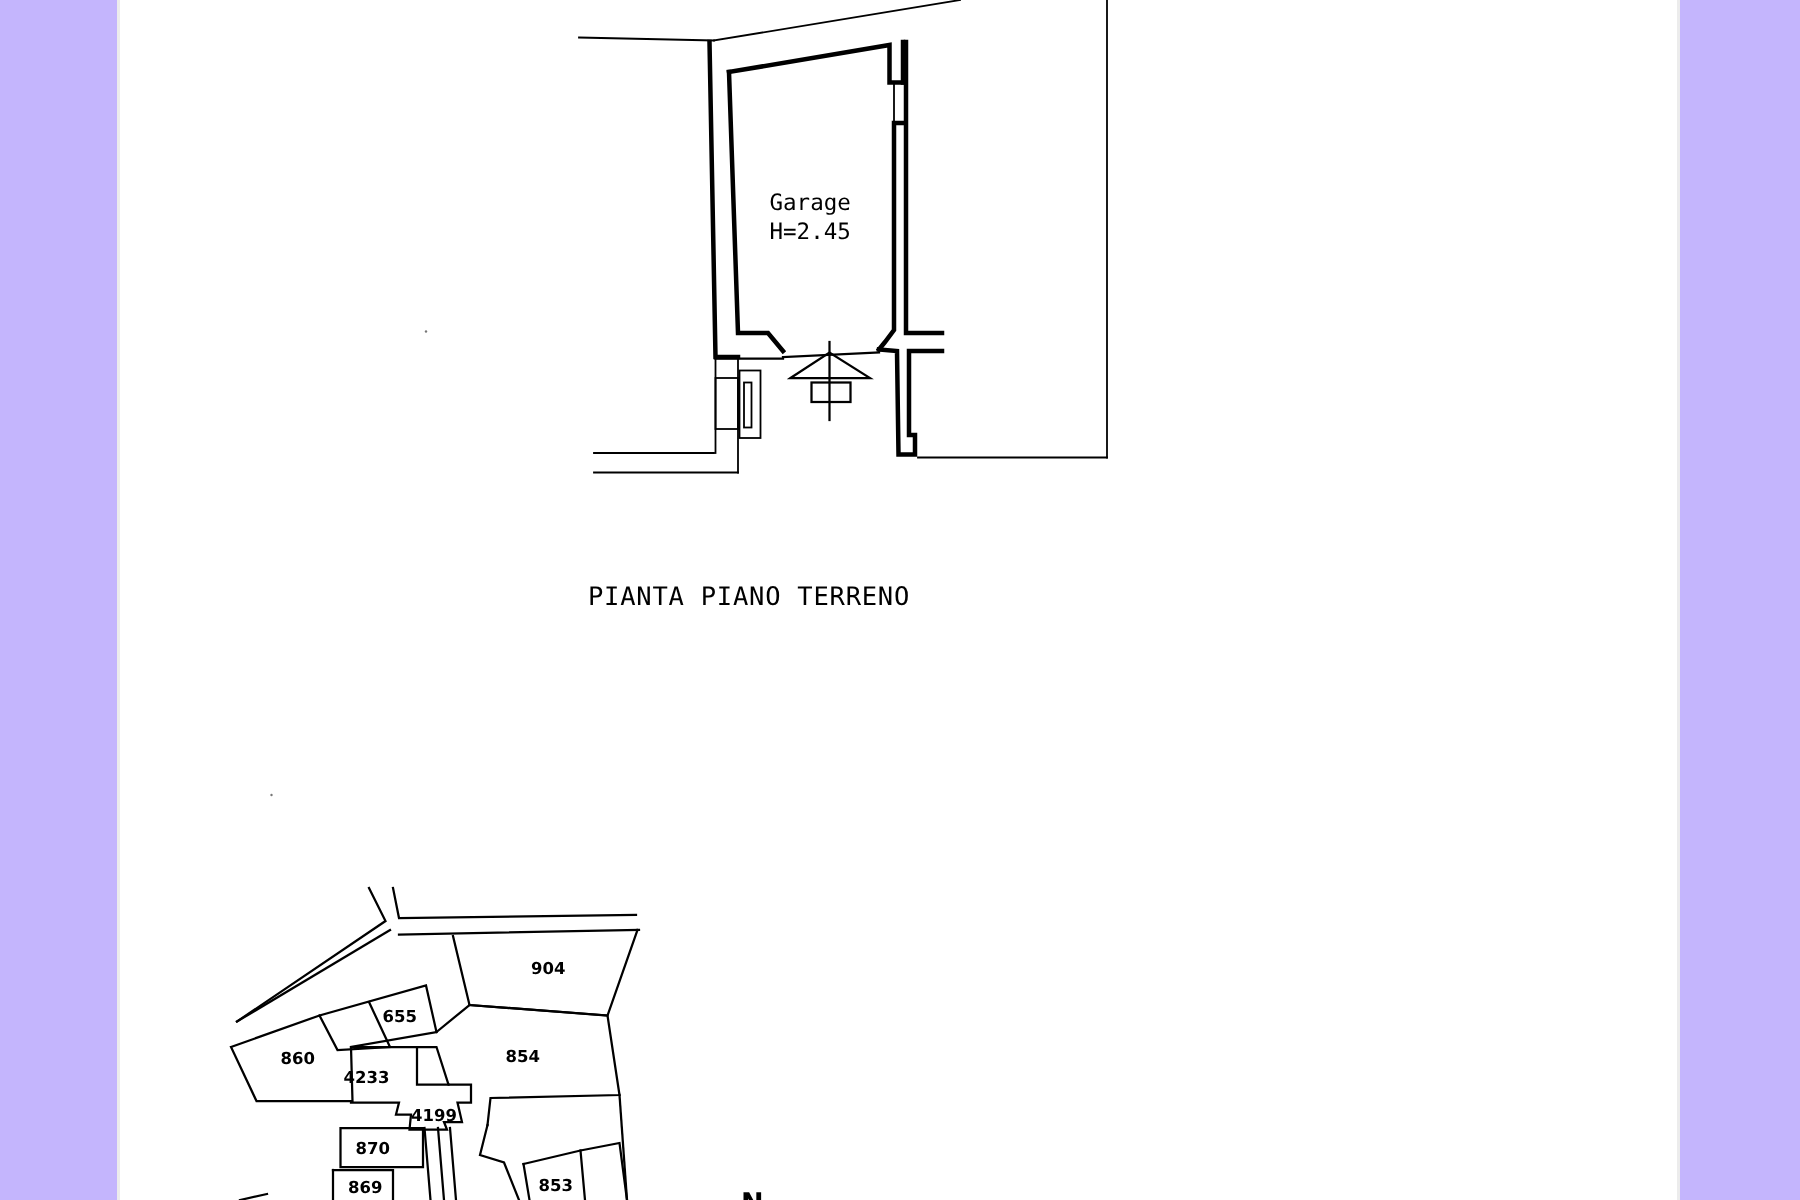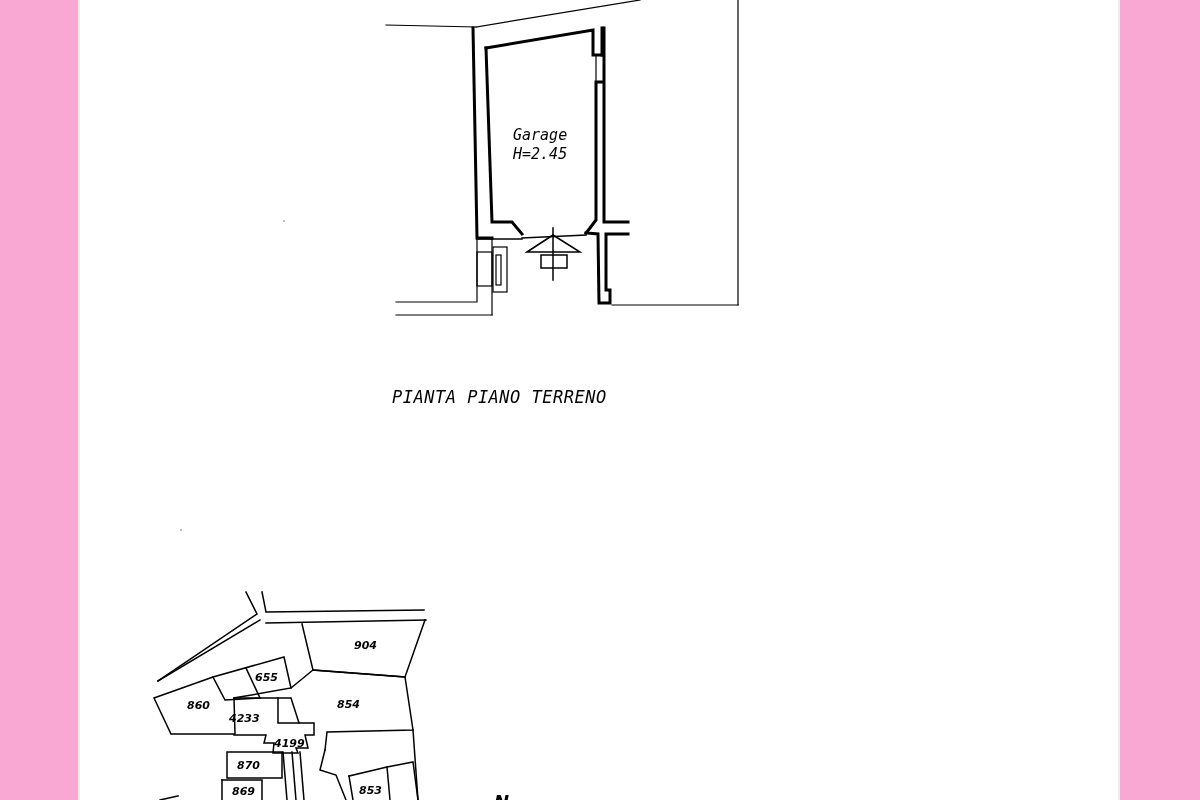--- a/index.html
+++ b/index.html
@@ -8,22 +8,21 @@
       width: 1200px;
       height: 800px;
       overflow: hidden;
       background: #ffffff;
       font-family: "DejaVu Sans Mono", monospace;
     }
     .viewer {
       position: relative;
       width: 1200px;
       height: 800px;
-      background: #f9a8d4;
-      font-style: italic;
+      background: #c4b5fd;
     }
     .page {
       position: absolute;
       left: 78px;
       top: 0;
       width: 1042px;
       height: 800px;
       background: #ffffff;
       border-left: 2px solid #ececec;
       border-right: 2px solid #ececec;

